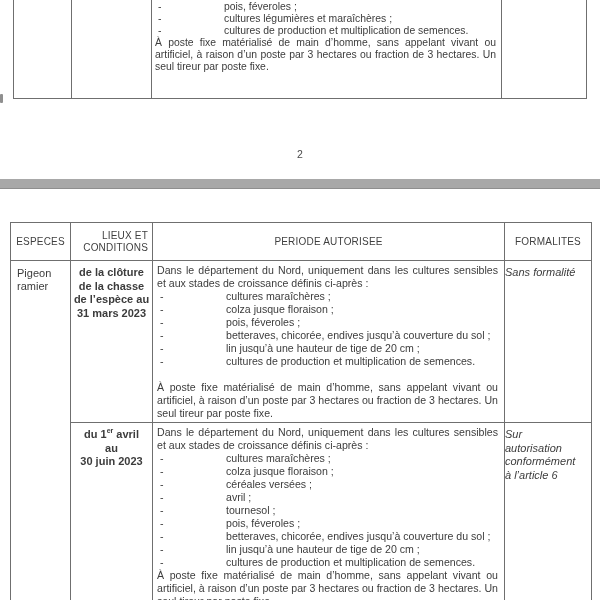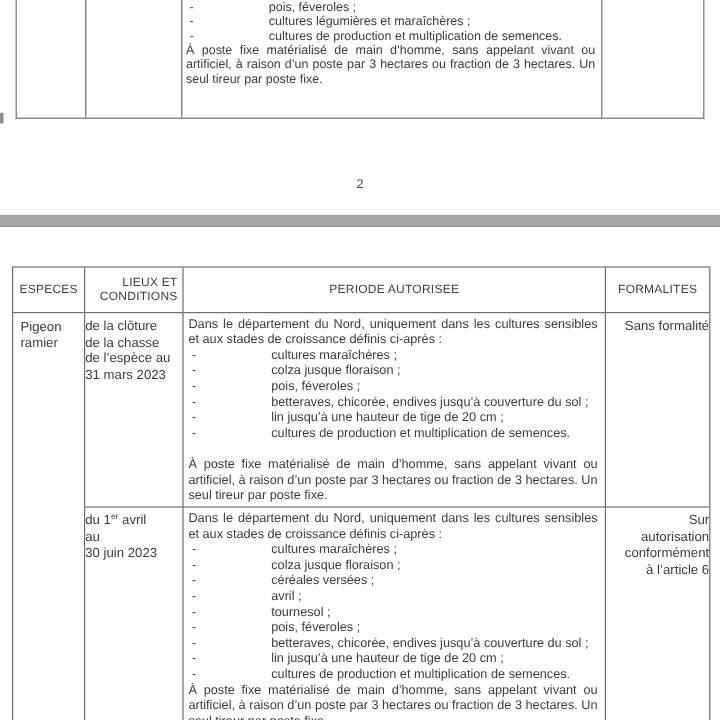--- a/index.html
+++ b/index.html
@@ -58,31 +58,31 @@
     padding:0 4px;
   }
   .vr{border-right:1px solid #6f6f6f;}
   .hb{border-bottom:1px solid #6f6f6f;}
 
   .especes-cell{
     grid-column:1;grid-row:2 / span 2;
     padding:6px 3px 0 6px;font-size:11px;line-height:13px;
   }
   .period-cell{
-    font-size:11px;line-height:13.5px;text-align:left;padding-top:5px;
+    font-size:11px;line-height:13.5px;text-align:center;padding-top:5px;font-weight:bold;
   }
   .pline{white-space:nowrap;}
   .sup{font-size:7px;vertical-align:super;line-height:0;}
   .lieux-cell{
     font-size:10.6px;line-height:13px;padding:3px 6px 0 4px;
   }
   .lieux-cell .para{text-align:justify;}
   .gap-top{margin-top:13px;}
   .form-cell{
-    font-size:11px;line-height:13.5px;text-align:right;padding-top:5px;
+    font-size:11px;line-height:13.5px;text-align:left;padding-top:5px;font-style:italic;
   }
 </style>
 </head>
 <body>
 
 <div class="viewport">
 
   <div class="p1-frag">
     <div class="cell bdr"></div>
     <div class="cell bdr"></div>

